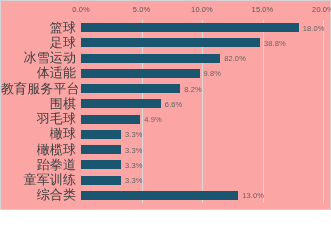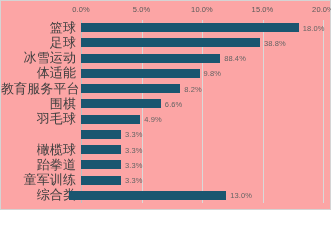--- a/index.html
+++ b/index.html
@@ -141,21 +141,21 @@
           <div class="cat-label" style="width: 78px; left: 0px;">足球</div>
           <div class="bar-track" style="left: 80px; right: 0px;">
             <div class="bar" style="width: 179.08px; background: rgb(26, 86, 112);"></div>
             <span class="bar-value" style="left: 183.08px; color: rgb(100, 100, 100);">38.8%</span>
           </div>
         </div>
         <div class="bar-row">
           <div class="cat-label" style="width: 78px; left: 0px;">冰雪运动</div>
           <div class="bar-track" style="left: 80px; right: 0px;">
             <div class="bar" style="width: 139.15px; background: rgb(26, 86, 112);"></div>
-            <span class="bar-value" style="left: 143.15px; color: rgb(100, 100, 100);">88.4%</span>
+            <span class="bar-value" style="left: 143.15px; color: rgb(100, 100, 100);">82.0%</span>
           </div>
         </div>
         <div class="bar-row">
           <div class="cat-label" style="width: 78px; left: 0px;">体适能</div>
           <div class="bar-track" style="left: 80px; right: 0px;">
             <div class="bar" style="width: 118.58px; background: rgb(26, 86, 112);"></div>
             <span class="bar-value" style="left: 122.58px; color: rgb(100, 100, 100);">9.8%</span>
           </div>
         </div>
         <div class="bar-row">
@@ -173,20 +173,21 @@
           </div>
         </div>
         <div class="bar-row">
           <div class="cat-label" style="width: 78px; left: 0px;">羽毛球</div>
           <div class="bar-track" style="left: 80px; right: 0px;">
             <div class="bar" style="width: 59.29px; background: rgb(26, 86, 112);"></div>
             <span class="bar-value" style="left: 63.29px; color: rgb(100, 100, 100);">4.9%</span>
           </div>
         </div>
         <div class="bar-row">
+          <div class="cat-label" style="width: 78px; left: 0px;">橄球</div>
           <div class="bar-track" style="left: 80px; right: 0px;">
             <div class="bar" style="width: 39.93px; background: rgb(26, 86, 112);"></div>
             <span class="bar-value" style="left: 43.93px; color: rgb(100, 100, 100);">3.3%</span>
           </div>
         </div>
         <div class="bar-row">
           <div class="cat-label" style="width: 78px; left: 0px;">橄榄球</div>
           <div class="bar-track" style="left: 80px; right: 0px;">
             <div class="bar" style="width: 39.93px; background: rgb(26, 86, 112);"></div>
             <span class="bar-value" style="left: 43.93px; color: rgb(100, 100, 100);">3.3%</span>
@@ -201,21 +202,21 @@
         </div>
         <div class="bar-row">
           <div class="cat-label" style="width: 78px; left: 0px;">童军训练</div>
           <div class="bar-track" style="left: 80px; right: 0px;">
             <div class="bar" style="width: 39.93px; background: rgb(26, 86, 112);"></div>
             <span class="bar-value" style="left: 43.93px; color: rgb(100, 100, 100);">3.3%</span>
           </div>
         </div>
         <div class="bar-row">
           <div class="cat-label" style="width: 78px; left: 0px;">综合类</div>
-          <div class="bar-track" style="left: 68px; right: 0px;">
+          <div class="bar-track" style="left: 80px; right: 0px;">
             <div class="bar" style="width: 157.3px; background: rgb(26, 86, 112);"></div>
             <span class="bar-value" style="left: 161.3px; color: rgb(100, 100, 100);">13.0%</span>
           </div>
         </div>
       </div>
   </div>
 
 </div>
 
 </body></html>

